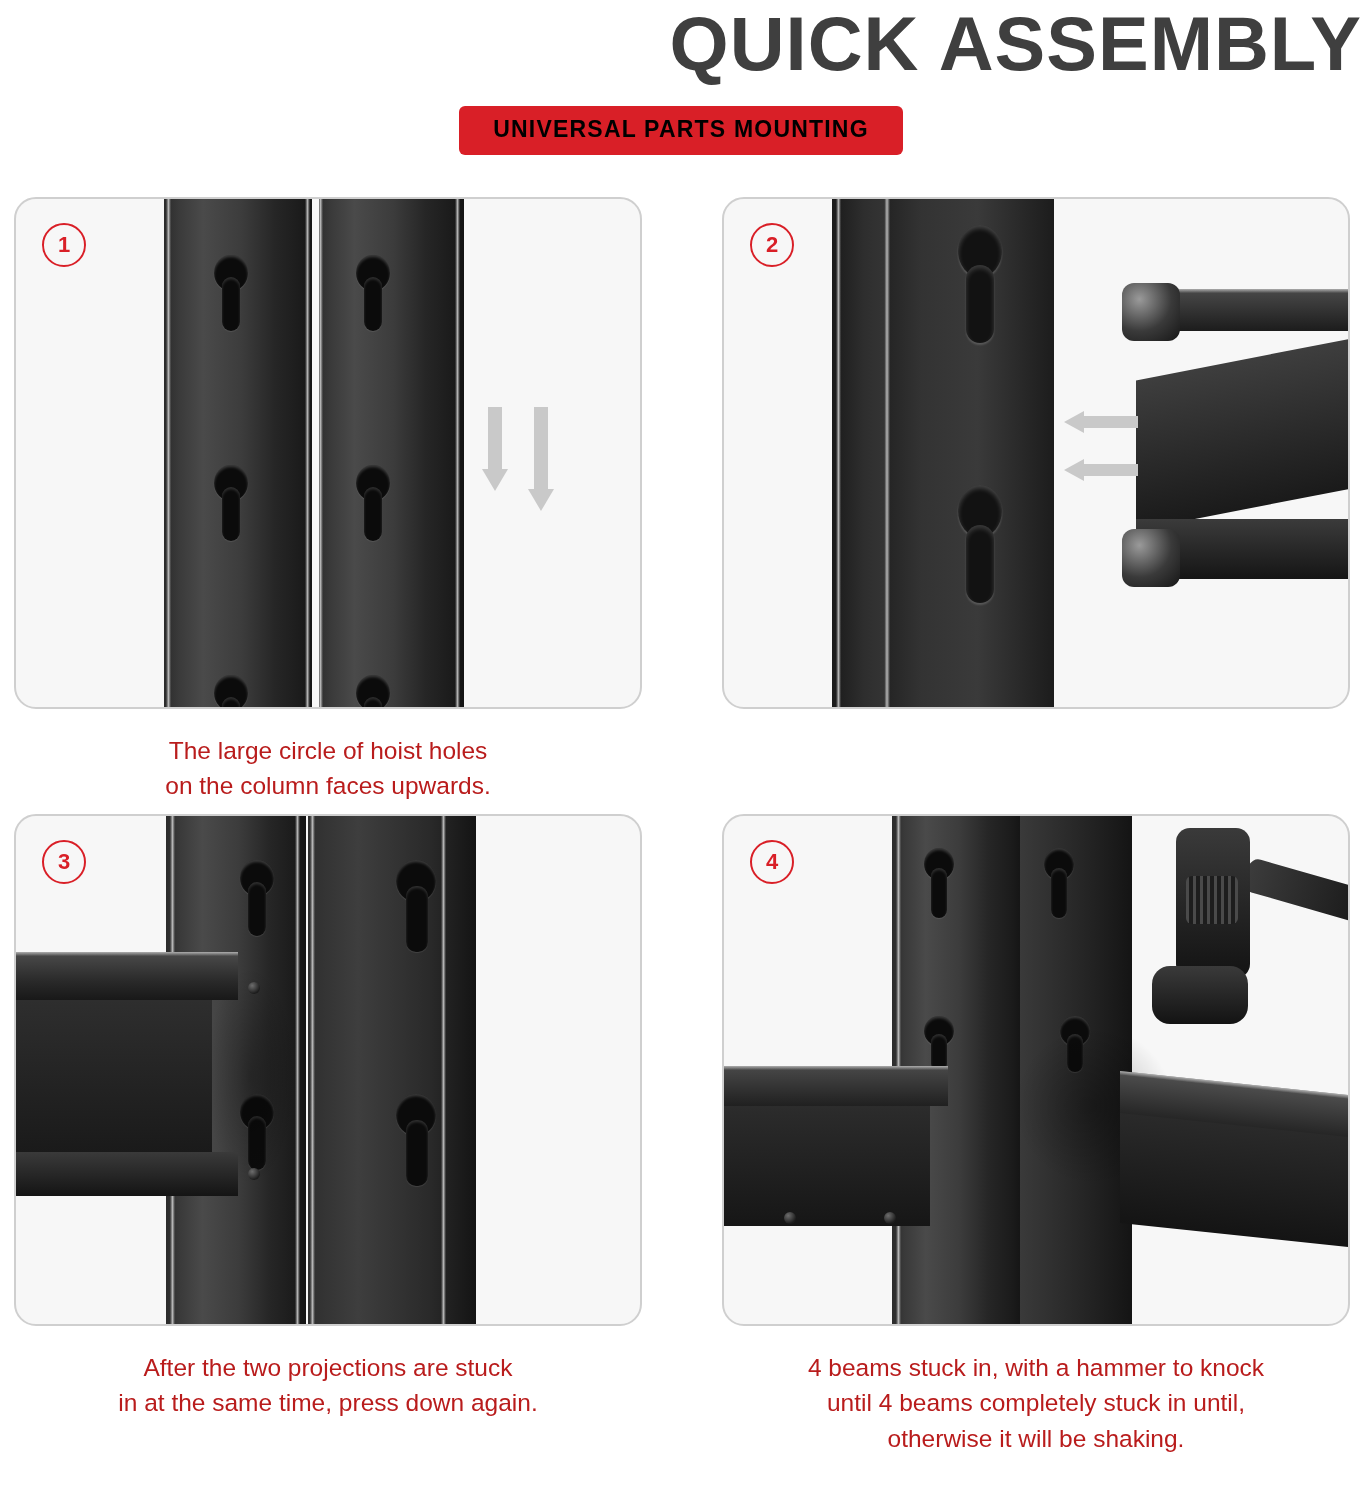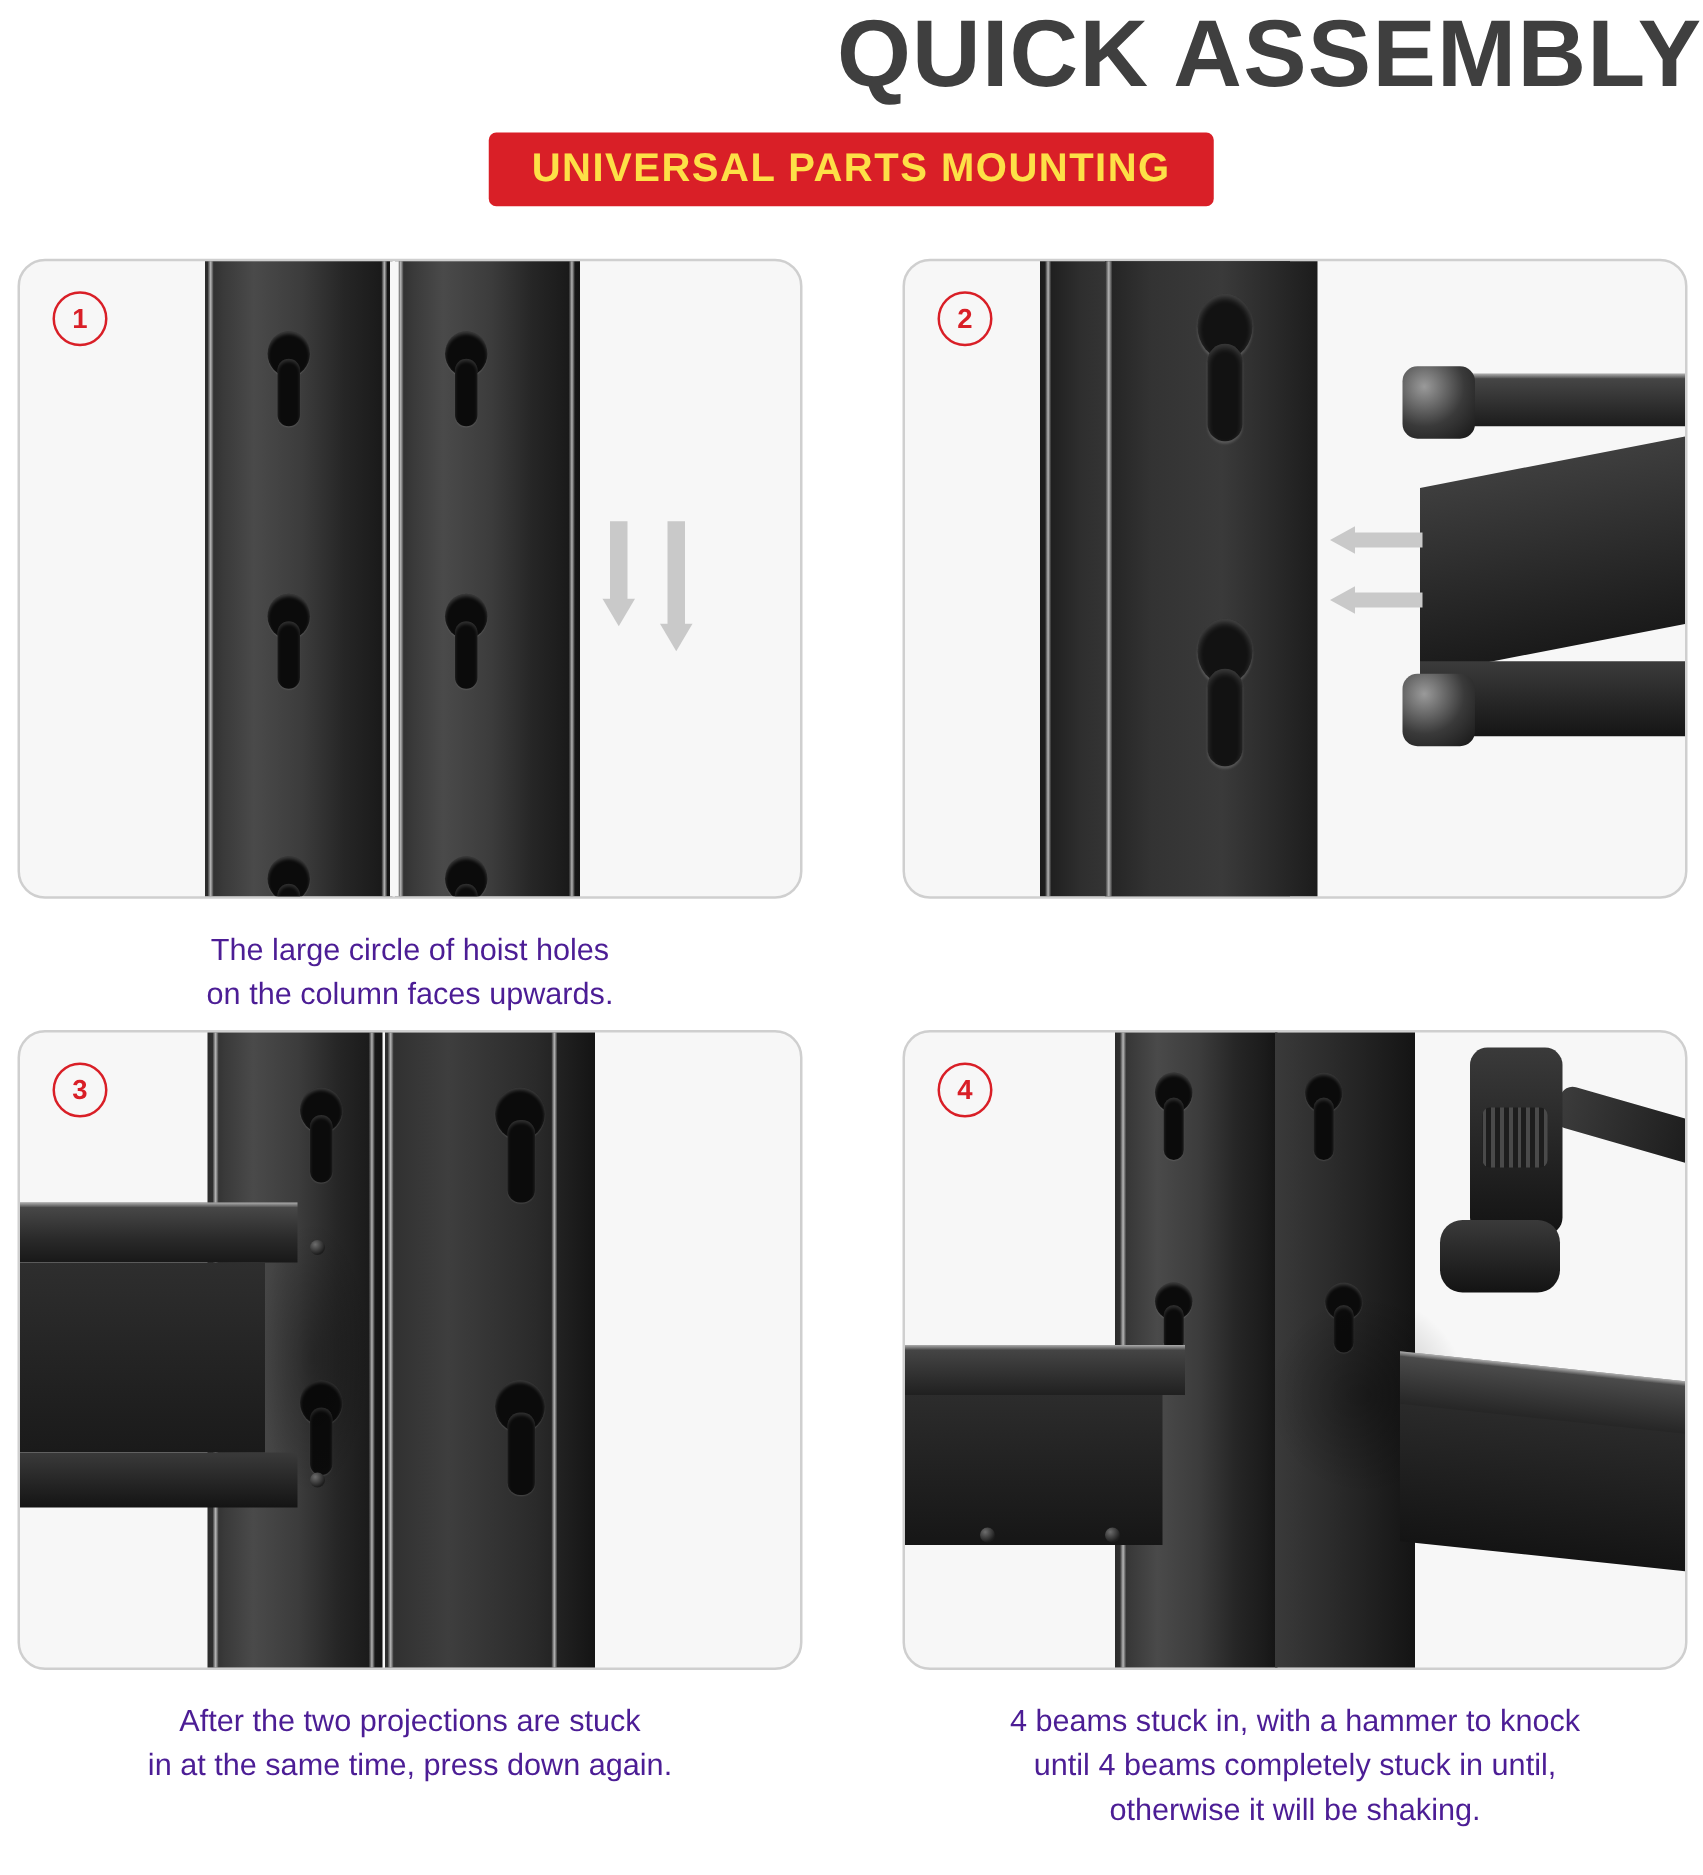--- a/index.html
+++ b/index.html
@@ -35,22 +35,22 @@
     line-height: 1.05;
     margin: 0;
   }
   .subtitle-wrap {
     margin-top: 22px;
     display: flex;
     justify-content: center;
   }
   .subtitle {
     background: #d91f27;
-    color: #fde047;
-    font-size: 32px;
+    color: #000000;
+    font-size: 23px;
     font-weight: bold;
     letter-spacing: 1.2px;
     padding: 10px 34px 12px 34px;
     border-radius: 6px;
     display: inline-block;
   }
 
   
   .grid {
     margin-top: 42px;
@@ -90,21 +90,21 @@
     align-items: center;
     justify-content: center;
     z-index: 40;
     background: rgba(255,255,255,0.0);
   }
   .caption {
     margin-top: 24px;
     text-align: center;
     font-size: 24.5px;
     line-height: 1.45;
-    color: #4c1d95;
+    color: #b91c1c;
     max-width: 600px;
     white-space: pre-line;
   }
 
   
   .art {
     position: absolute;
     inset: 0;
   }
 

